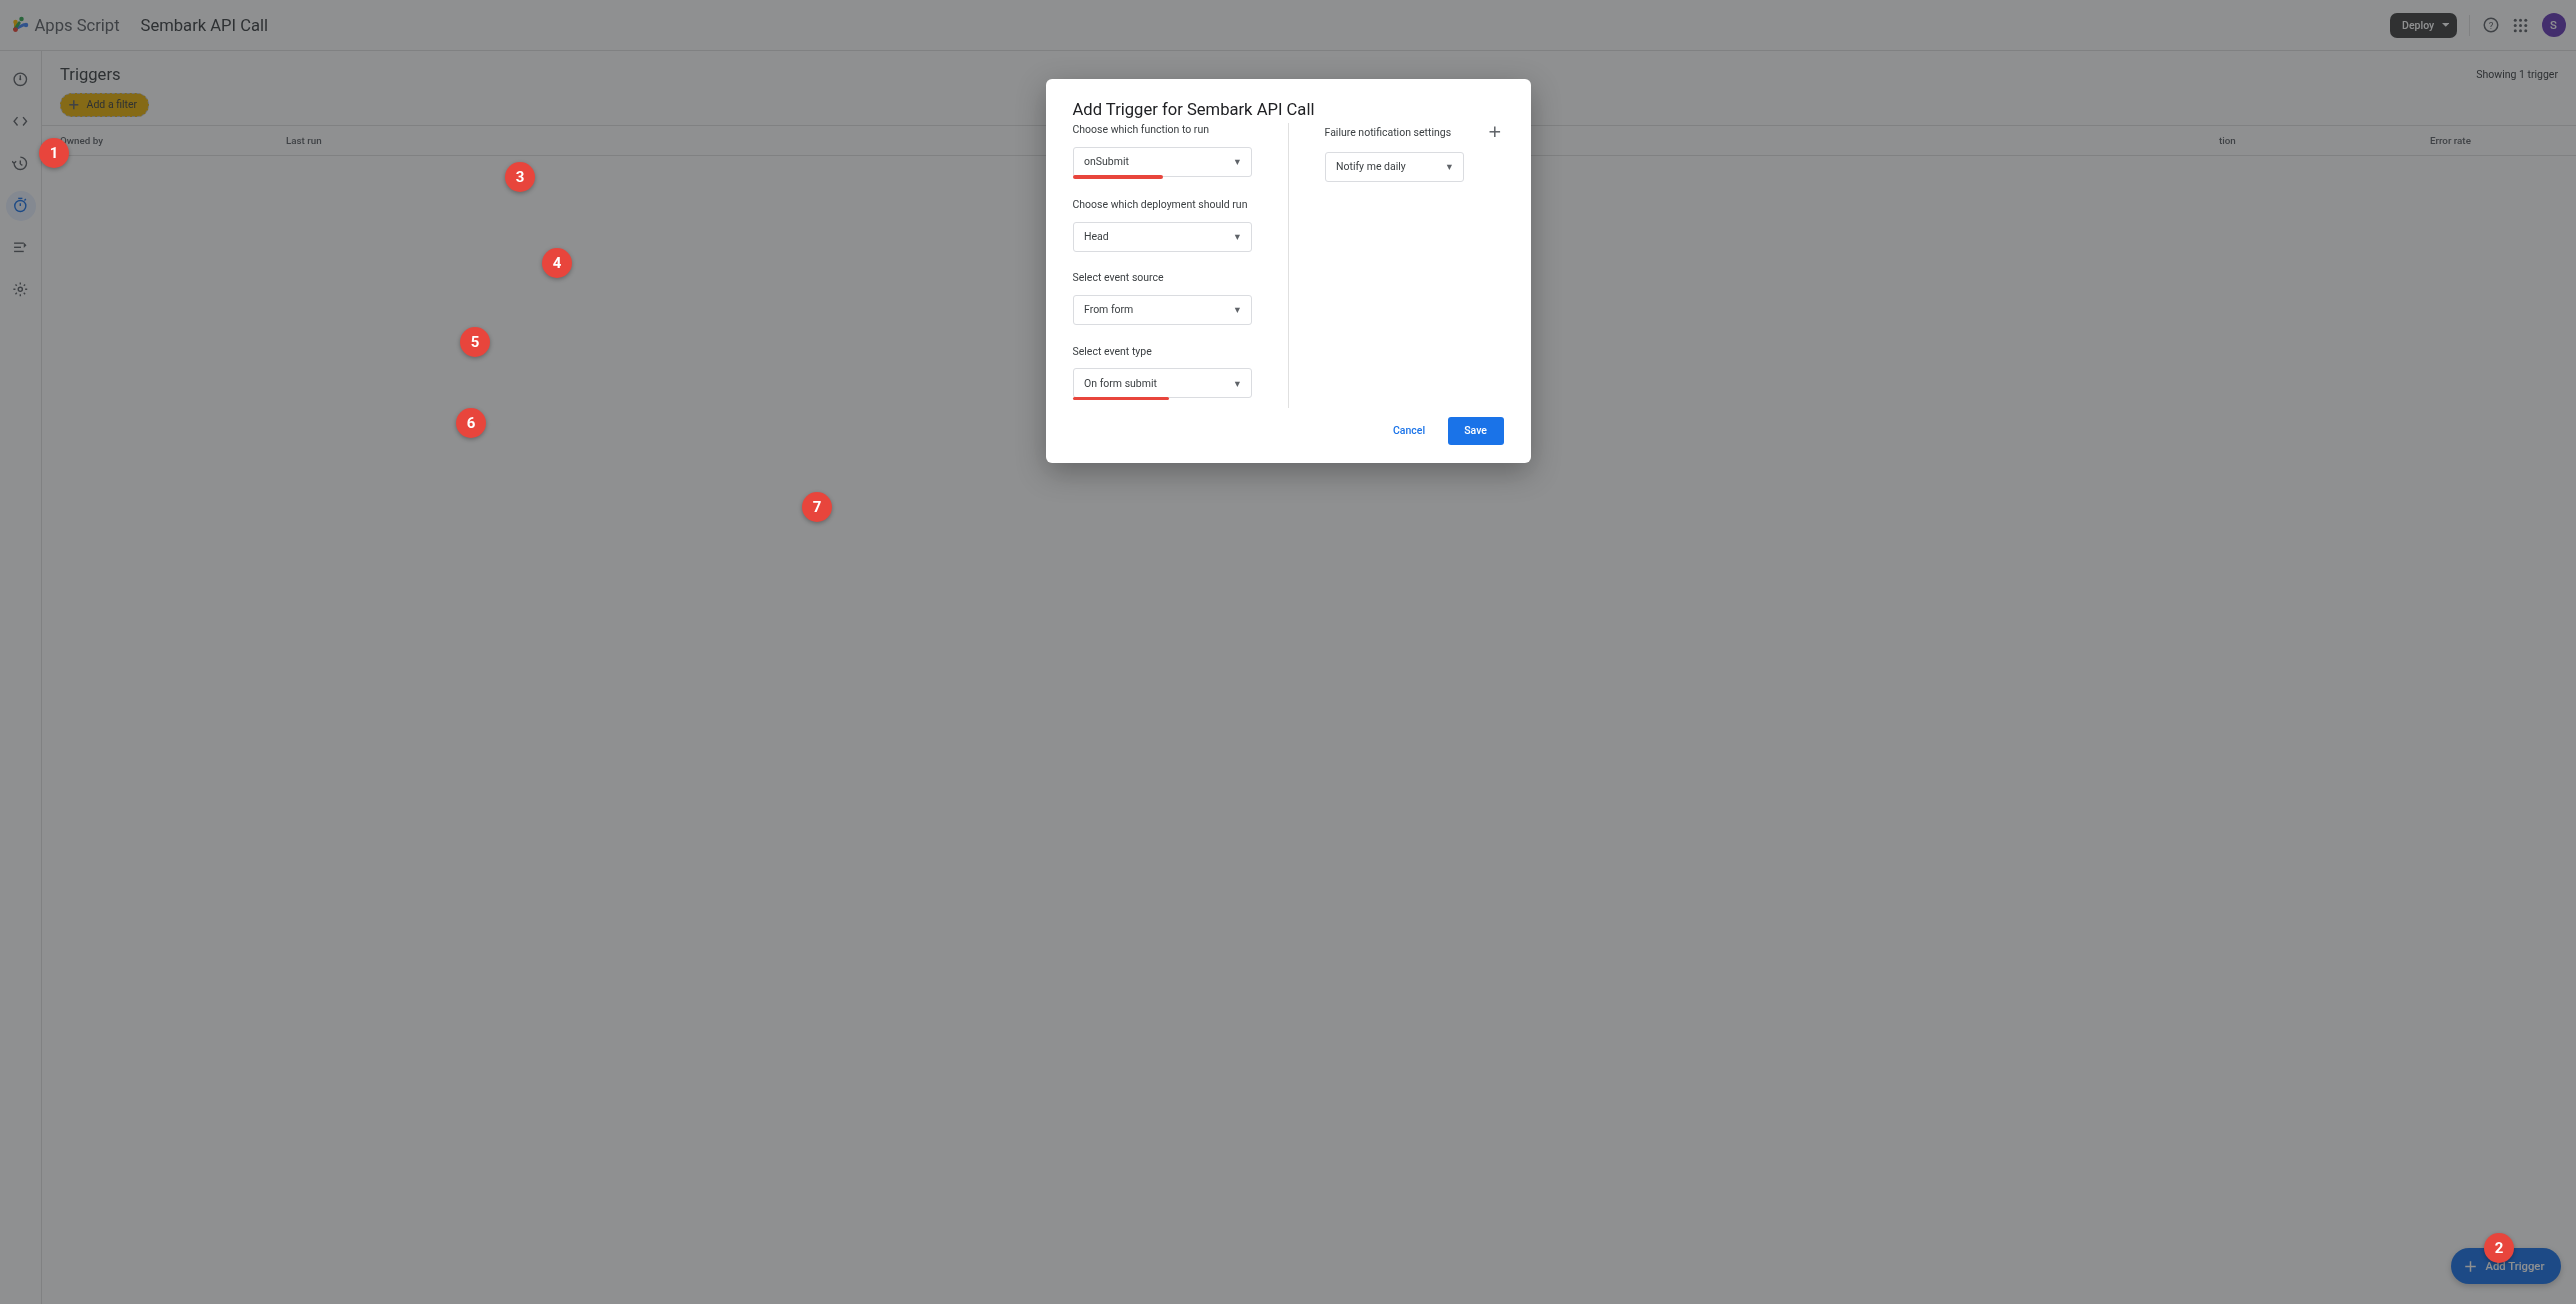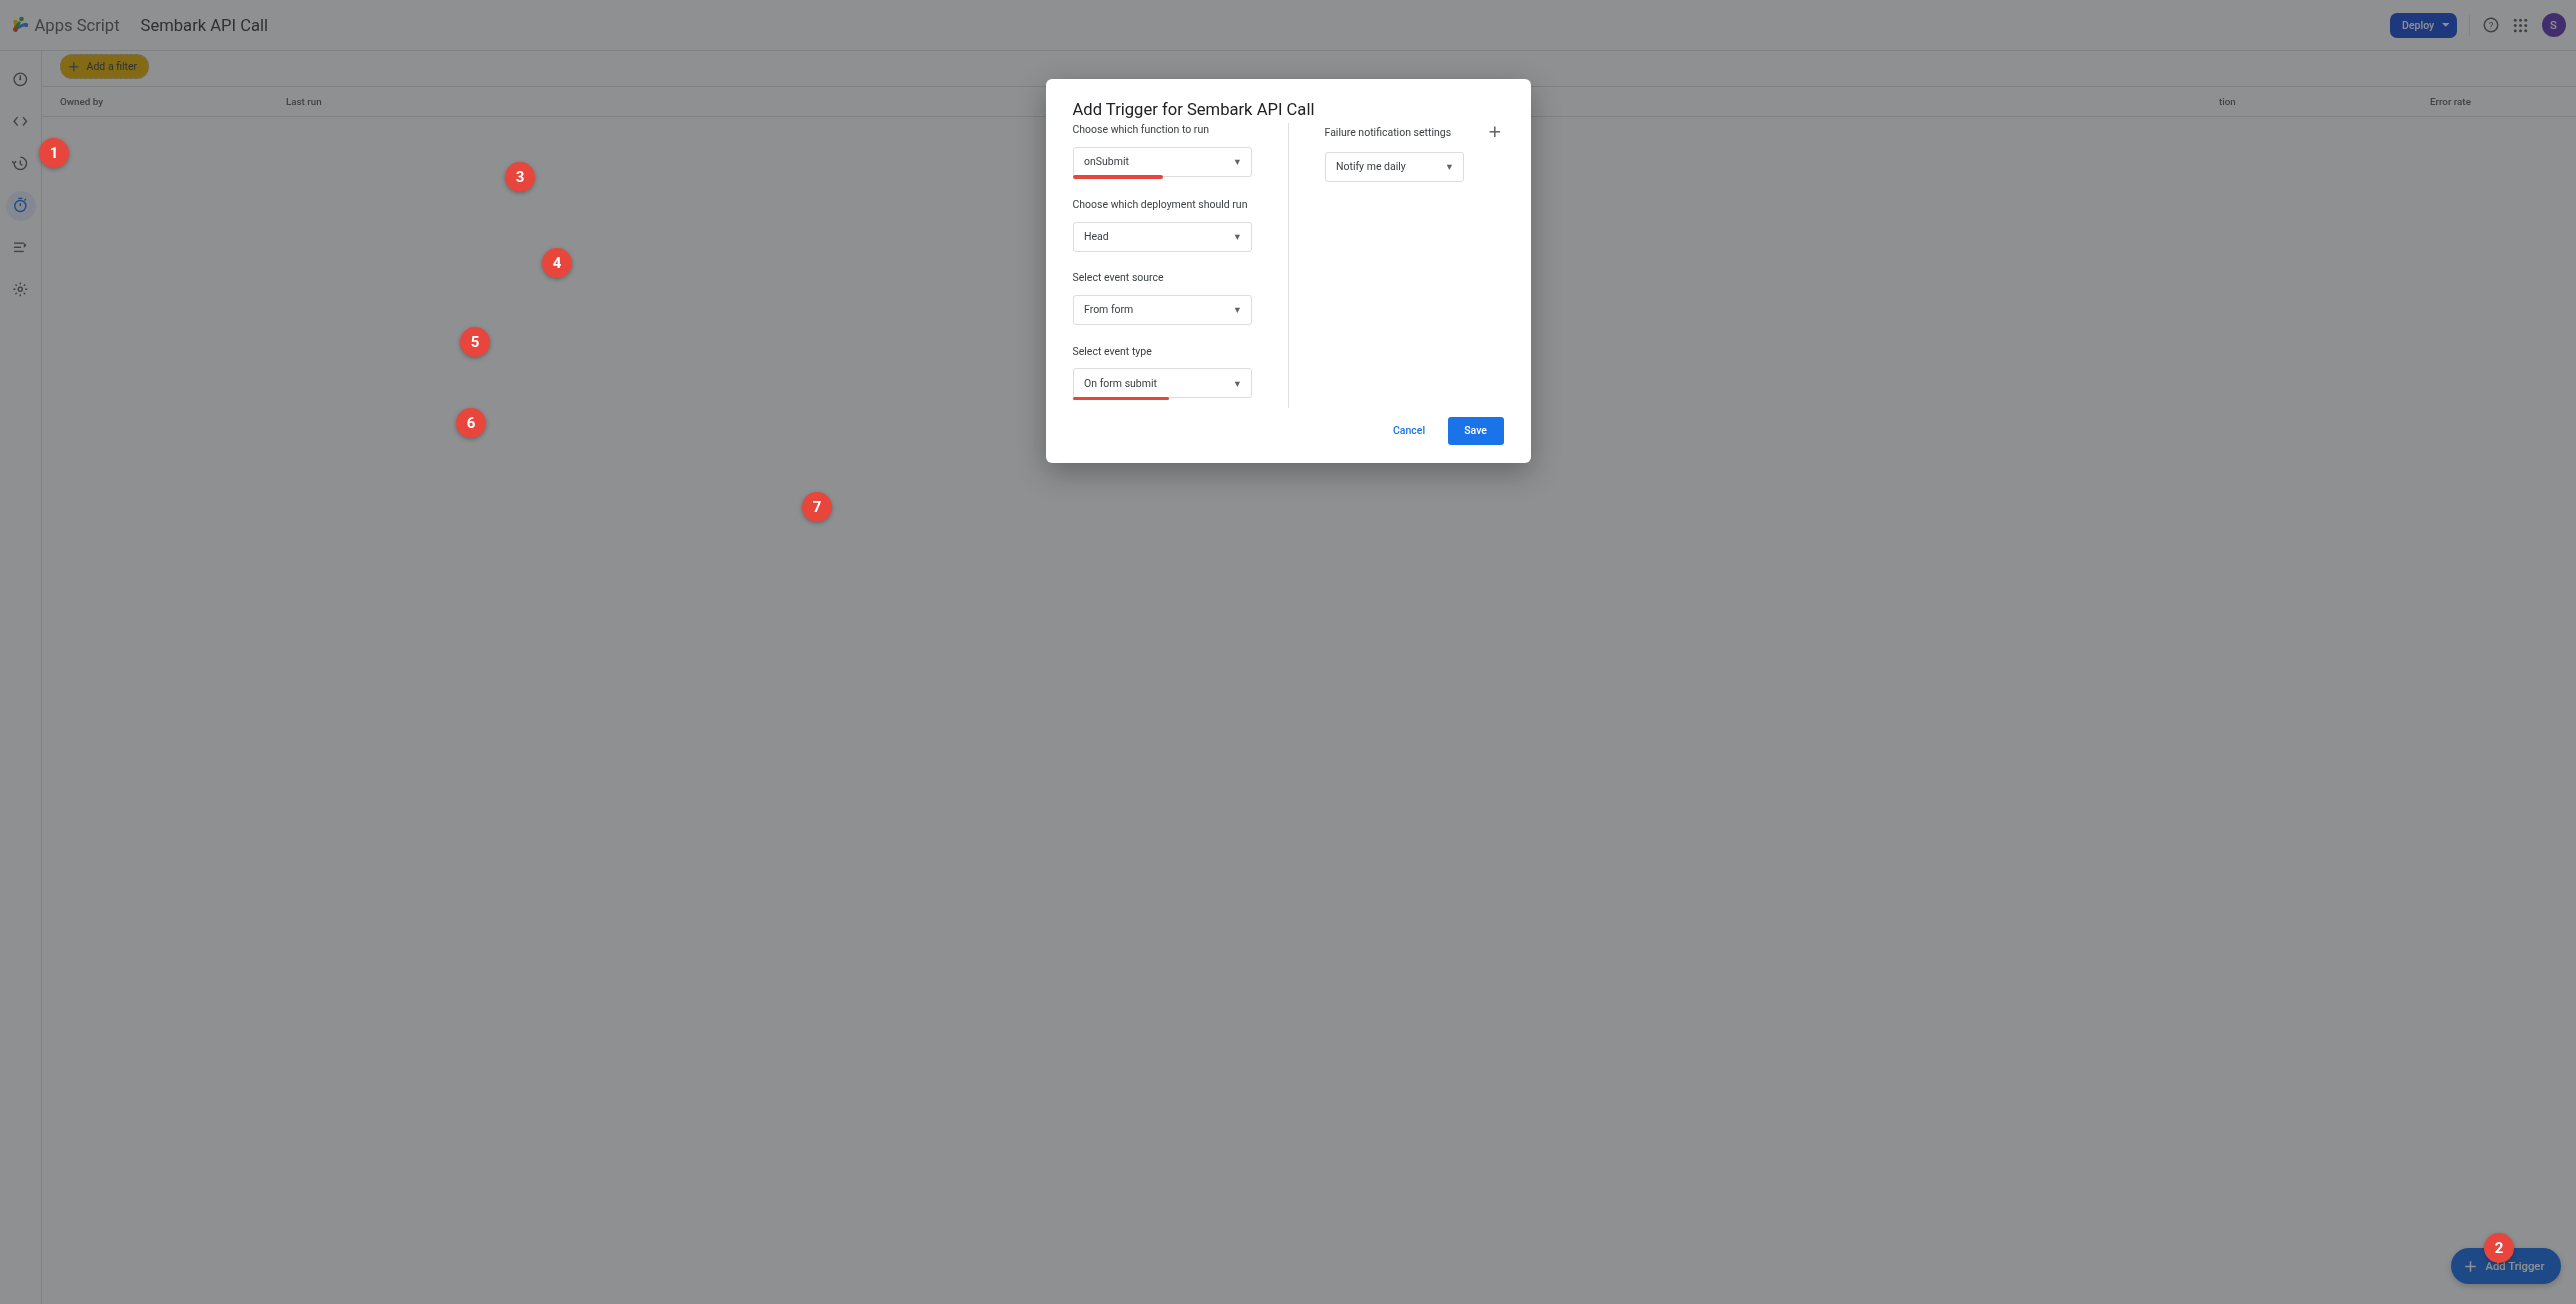--- a/index.html
+++ b/index.html
@@ -11,21 +11,21 @@
     display: flex;
     align-items: center;
     padding: 0 10.5px;
     border-bottom: 0.8px solid #e0e0e0;
   }
   .logo-group { display: flex; align-items: center; gap: 3px; }
   .apps-script-label { font-size: 16.6px; color: #5f6368; margin-left: 3px; }
   .project-title { font-size: 16.6px; color: #3c4043; margin-left: 21px; font-weight: 400; }
   .header-right { margin-left: auto; display: flex; align-items: center; gap: 12px; }
   .deploy-btn {
-    background: #1d4ed8; color: #fff; border: none; border-radius: 7px;
+    background: #404040; color: #fff; border: none; border-radius: 7px;
     padding: 6px 7.5px 6px 12px; font-size: 10.5px; font-weight: 500;
     display: flex; align-items: center; gap: 7.5px; cursor: pointer;
   }
   .divider-vert { width: 0.8px; height: 21px; background: #e0e0e0; }
   .header-icon { width: 18px; height: 18px; color: #5f6368; cursor: pointer; display:flex; align-items:center; justify-content:center; }
   .avatar {
     width: 24px; height: 24px; border-radius: 50%; background: #673ab7;
     color: #fff; display: flex; align-items: center; justify-content: center;
     font-size: 11.3px; font-weight: 500;
   }
@@ -239,20 +239,24 @@
     </div>
     <div class="rail-item">
       <svg width="16.6" height="16.6" viewBox="0 0 24 24">
           <circle cx="12" cy="12" r="3" fill="none" stroke="currentColor" stroke-width="2"></circle>
           <path d="M12 2 L12 5 M12 19 L12 22 M2 12 L5 12 M19 12 L22 12 M5 5 L7 7 M17 17 L19 19 M5 19 L7 17 M17 7 L19 5" stroke="currentColor" stroke-width="2"></path>
         </svg>
     </div>
   </div>
 
   <div class="main">
+    <div class="main-header">
+      <span class="main-title">Triggers</span>
+      <span class="trigger-count">Showing 1 trigger</span>
+    </div>
     <div class="filter-row">
       <button class="add-filter-chip">
         <span>
           <svg width="13.6" height="13.6" viewBox="0 0 18 18">
               <line x1="9" y1="3" x2="9" y2="15" stroke="#5f6368" stroke-width="2"></line>
               <line x1="3" y1="9" x2="15" y2="9" stroke="#5f6368" stroke-width="2"></line>
             </svg>
         </span>
         <span>Add a filter</span>
       </button>

